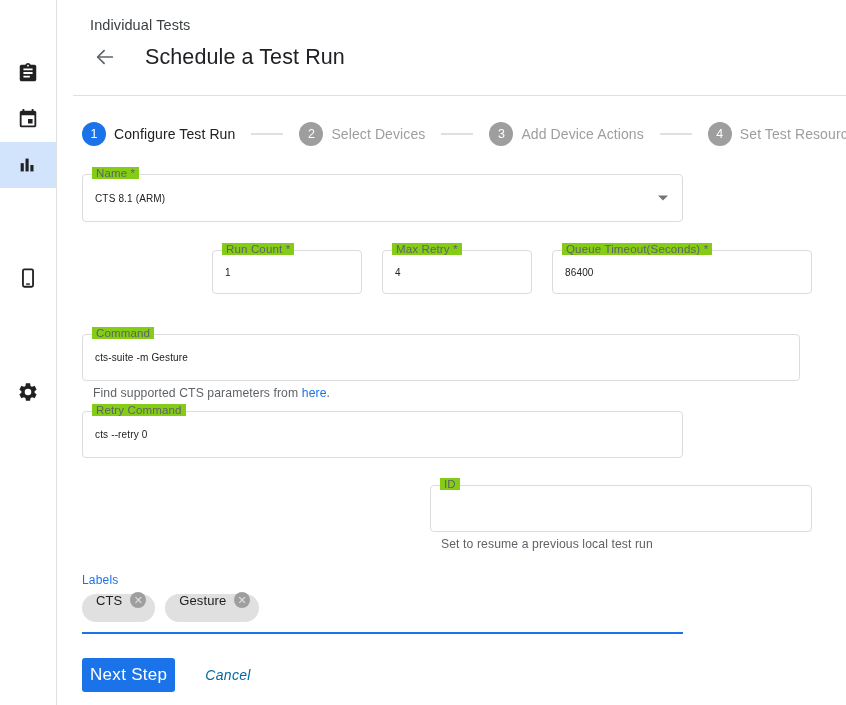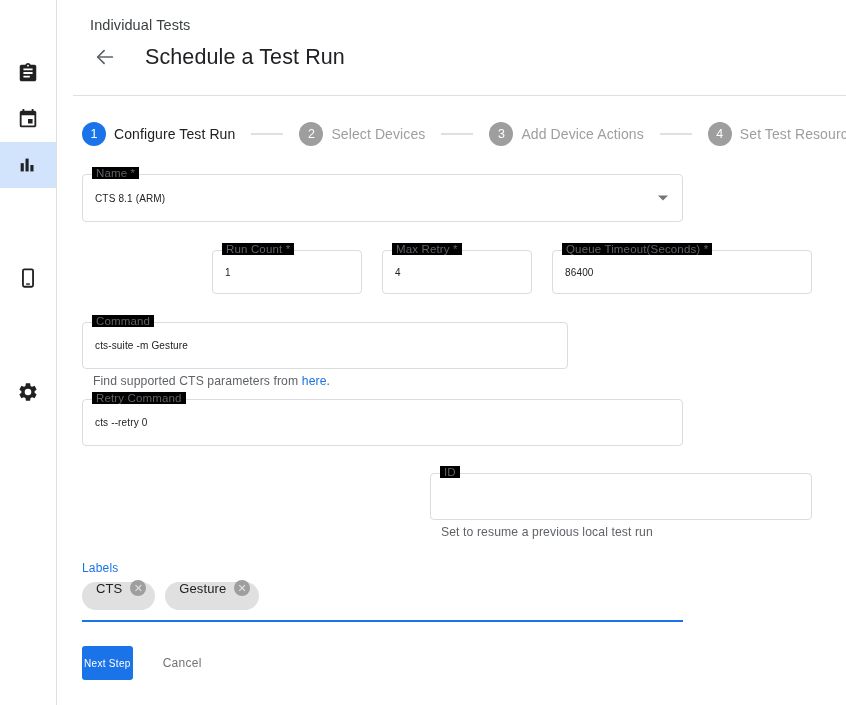--- a/index.html
+++ b/index.html
@@ -79,21 +79,21 @@
   .ff-box {
     position: relative;
     border: 1px solid #dadce0; border-radius: 4px;
     background: #fff;
     height: 48px;
     display: flex; align-items: center;
     padding: 0 12px;
   }
   .ff-legend {
     position: absolute; top: -8px; left: 9px;
-    background: #000000; padding: 0 4px;
+    background: #84cc16; padding: 0 4px;
     font-size: 11.5px; color: #5f6368; letter-spacing: .15px;
     white-space: nowrap;
   }
   .ff-value {
     font-size: 10px; color: #202124; letter-spacing: .15px;
     white-space: nowrap; overflow: hidden;
   }
   .ff-value.empty { color: #202124; }
   .caret {
     position: absolute; right: 14px; top: 50%; transform: translateY(-50%);
@@ -114,21 +114,21 @@
   #f-name .ff-box { height: 48px; }
 
   
   #row-small { margin-top: 28px; }
   #f-run   { width: 150px; }
   #f-retry { width: 150px; margin-left: 20px; }
   #f-queue { width: 260px; margin-left: 20px; }
   #row-small .ff-box { height: 44px; }
 
   
-  #f-cmd { width: 486px; margin-top: 28px; }
+  #f-cmd { width: 718px; margin-top: 40px; }
   #f-cmd .ff-box { height: 47px; }
   #f-retrycmd { width: 601px; margin-top: 11px; }
   #f-retrycmd .ff-box { height: 47px; }
 
   
   #row-prev { margin-top: 27px; }
   #f-prev { width: 204px; }
   #f-prev .ff-box { height: 47px; }
   #f-id   { width: 382px; margin-left: 18px; }
   #f-id .ff-box { height: 47px; }
@@ -158,28 +158,28 @@
     margin-left: 8px; display: inline-flex;
     align-items: center; justify-content: center;
     font-size: 11px; line-height: 1; cursor: pointer;
     font-family: "DejaVu Sans", sans-serif;
   }
 
   
   .actions { margin-top: 24px; display: flex; align-items: center; }
   .btn-primary {
     background: #1a73e8; color: #fff; border: none; border-radius: 3px;
-    height: 34px; padding: 0 2px;
-    font-size: 10px; font-family: "Liberation Sans", sans-serif;
+    height: 34px; padding: 0 8px;
+    font-size: 17px; font-family: "Liberation Sans", sans-serif;
     letter-spacing: .3px; cursor: pointer;
   }
   .btn-text {
-    background: none; border: none; color: #737373;
-    font-size: 12px; font-family: "Liberation Sans", sans-serif;
-    letter-spacing: .3px; cursor: pointer; margin-left: 30px; padding: 0;
+    background: none; border: none; color: #0369a1;
+    font-size: 14px; font-family: "Liberation Sans", sans-serif;
+    letter-spacing: .3px; cursor: pointer; margin-left: 30px; padding: 0; font-style: italic;
   }
 </style>
 </head>
 <body>
 
 <div id="app">
 
   <nav class="sidebar">
     <div class="side-item" style="top:50px">
       <span class="side-icon">

